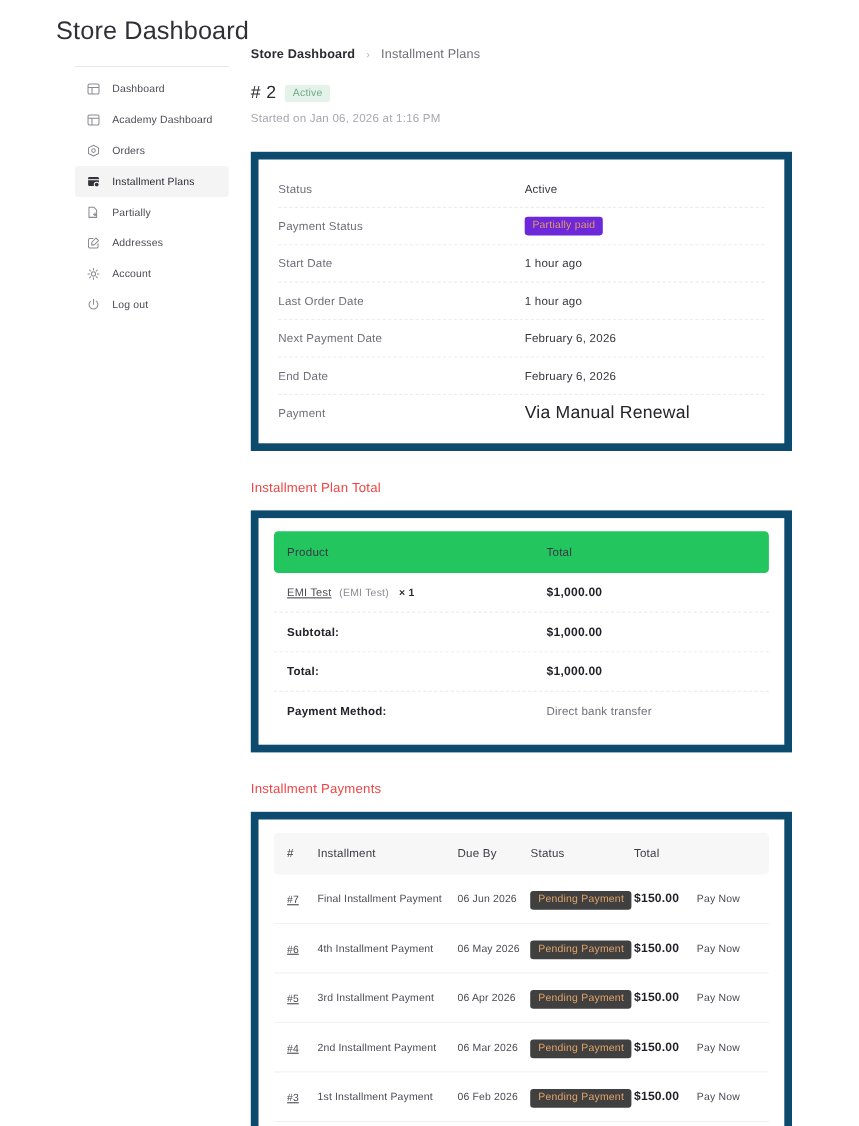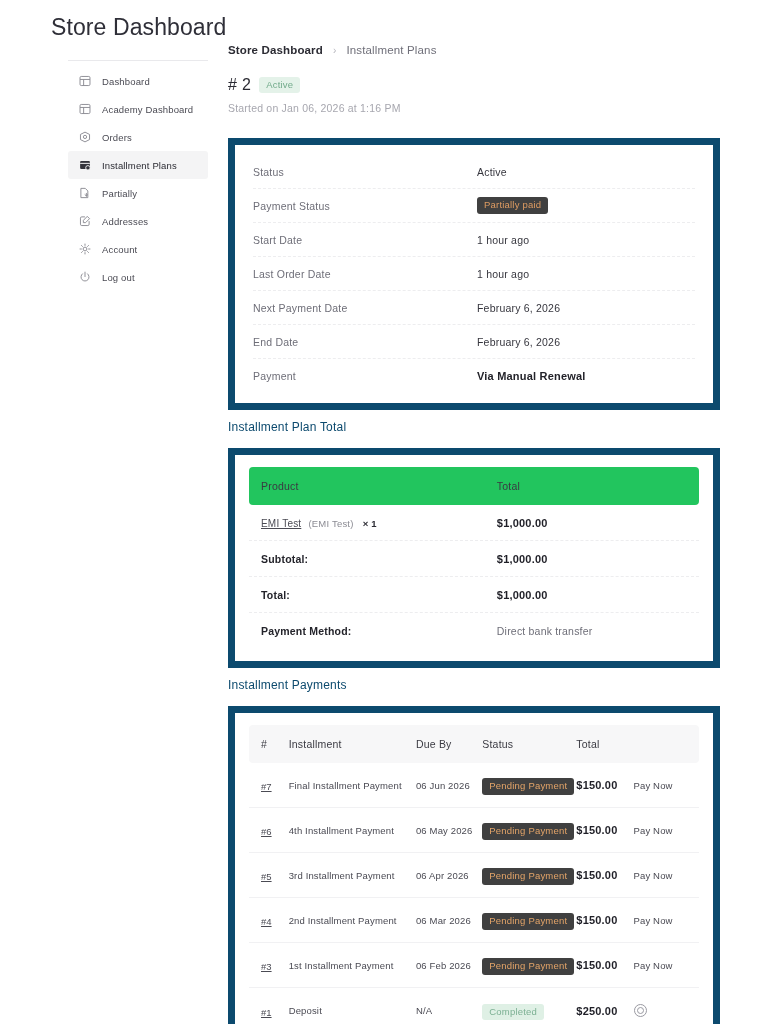--- a/index.html
+++ b/index.html
@@ -143,21 +143,21 @@
   .badge {
     display: inline-block;
     font-size: 9.5px;
     padding: 3px 7px 4px;
     border-radius: 3px;
     letter-spacing: .2px;
     line-height: 1;
     white-space: nowrap;
   }
   .badge-active { background: #e4f2e9; color: #72ab8b; }
-  .badge-partial { background: #404040; color: #df9c62; }
+  .badge-partial { background: #6d28d9; color: #df9c62; }
   .badge-pending { background: #404040; color: #e3a468; }
   .badge-completed { background: #dff0e5; color: #7cb093; }
 
   .plan-sub {
     font-size: 10.5px;
     color: #a7a7af;
     letter-spacing: .2px;
     margin-bottom: 24px;
   }
 
@@ -181,27 +181,27 @@
     width: 224px;
     font-size: 10.5px;
     color: #6e6e78;
     letter-spacing: .2px;
   }
   .kv-val {
     font-size: 10.5px;
     color: #36363e;
     letter-spacing: .2px;
   }
-  .kv-val.strong { font-weight: 700; font-size: 11px; color: #23232a; }
+  .kv-val.strong { font-weight: 400; font-size: 16px; color: #23232a; }
 
   .section-title {
     font-size: 12px;
-    color: #0c4a6e;
-    letter-spacing: .2px;
-    margin-top: 10px;
+    color: #ef4444;
+    letter-spacing: .2px;
+    margin-top: 26px;
     margin-bottom: 14px;
   }
 
   
   .tot-head {
     display: flex;
     background: #22c55e;
     border-radius: 4px;
     height: 38px;
     align-items: center;

